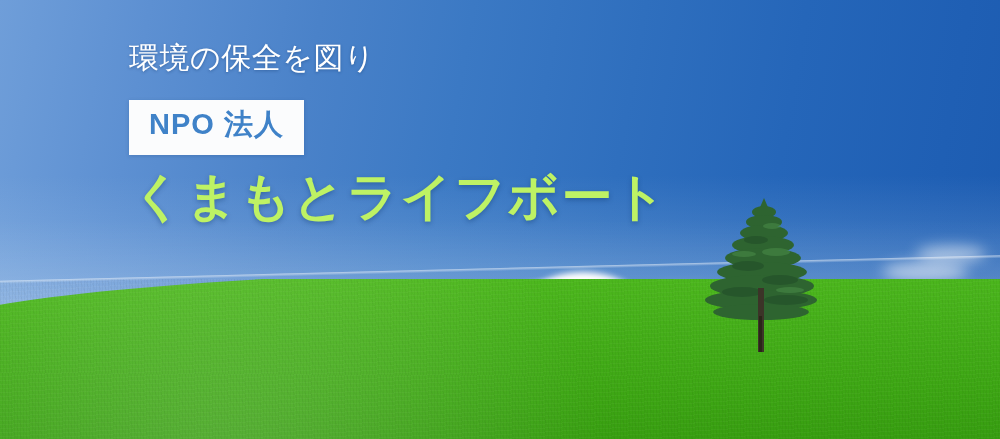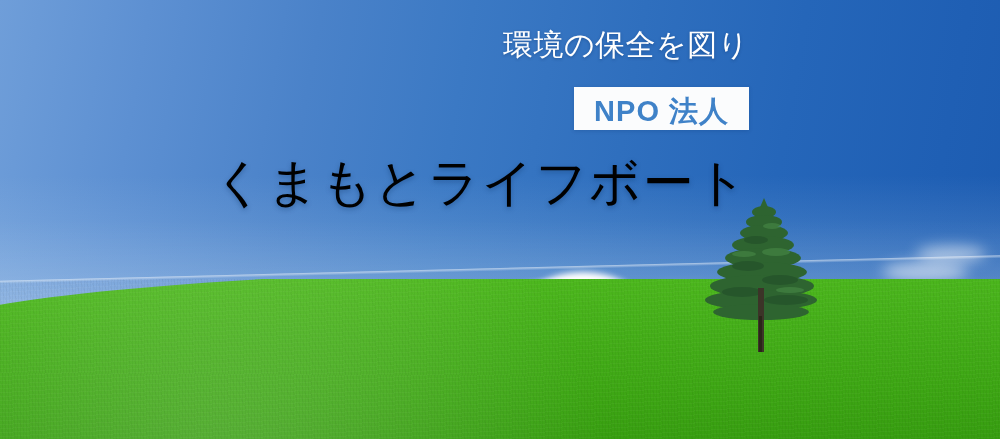--- a/index.html
+++ b/index.html
@@ -121,52 +121,51 @@
     top: 196px;
     width: 132px;
     height: 156px;
     pointer-events: none;
   }
 
   
   .copy {
     position: absolute;
     left: 129px;
-    top: 21px;
+    top: 34px;
     width: 620px;
-    text-align: right;
   }
   .tagline {
     margin: 0;
     color: #ffffff;
     font-size: 30px;
     line-height: 47px;
     font-weight: 400;
     letter-spacing: 0.5px;
     text-shadow: 0 1px 3px rgba(10,45,95,0.38);
     white-space: nowrap;
   }
   .badge {
     display: inline-block;
     margin-top: 19px;
-    padding: 6px 20px 0 20px;
+    padding: 6px 20px 12px 20px;
     background: #fbfcfd;
     color: #3f82c8;
     font-size: 29px;
     font-weight: bold;
     line-height: 1.28;
     letter-spacing: 1px;
     box-shadow: 0 1px 4px rgba(10,45,95,0.20);
     white-space: nowrap;
   }
   .org-name {
-    margin: 24px 0 0 3px;
-    color: #000000;
+    margin: 13px 0 0 3px;
+    color: #bef264;
     font-size: 51px;
-    font-weight: normal;
+    font-weight: bold;
     line-height: 1.14;
     letter-spacing: 1.5px;
     text-shadow: 0 2px 5px rgba(10,45,95,0.35);
     white-space: nowrap;
   }
 </style>
 </head>
 <body>
 
 <div class="hero">

